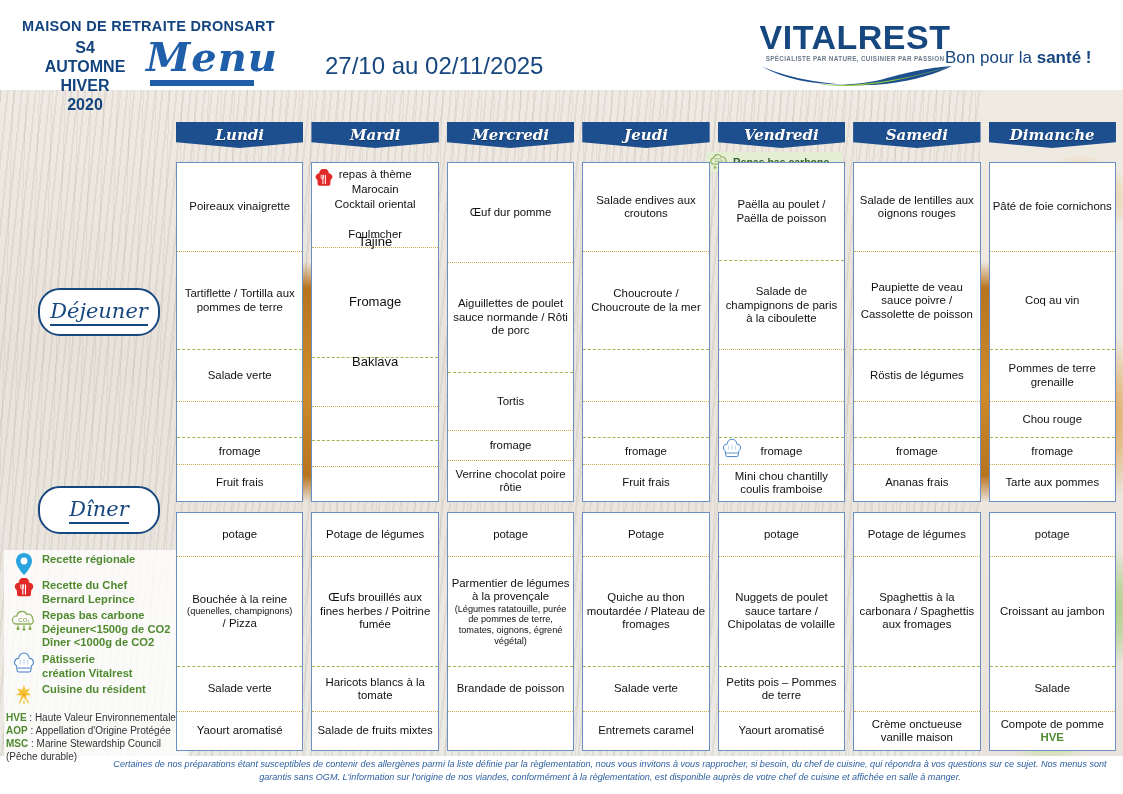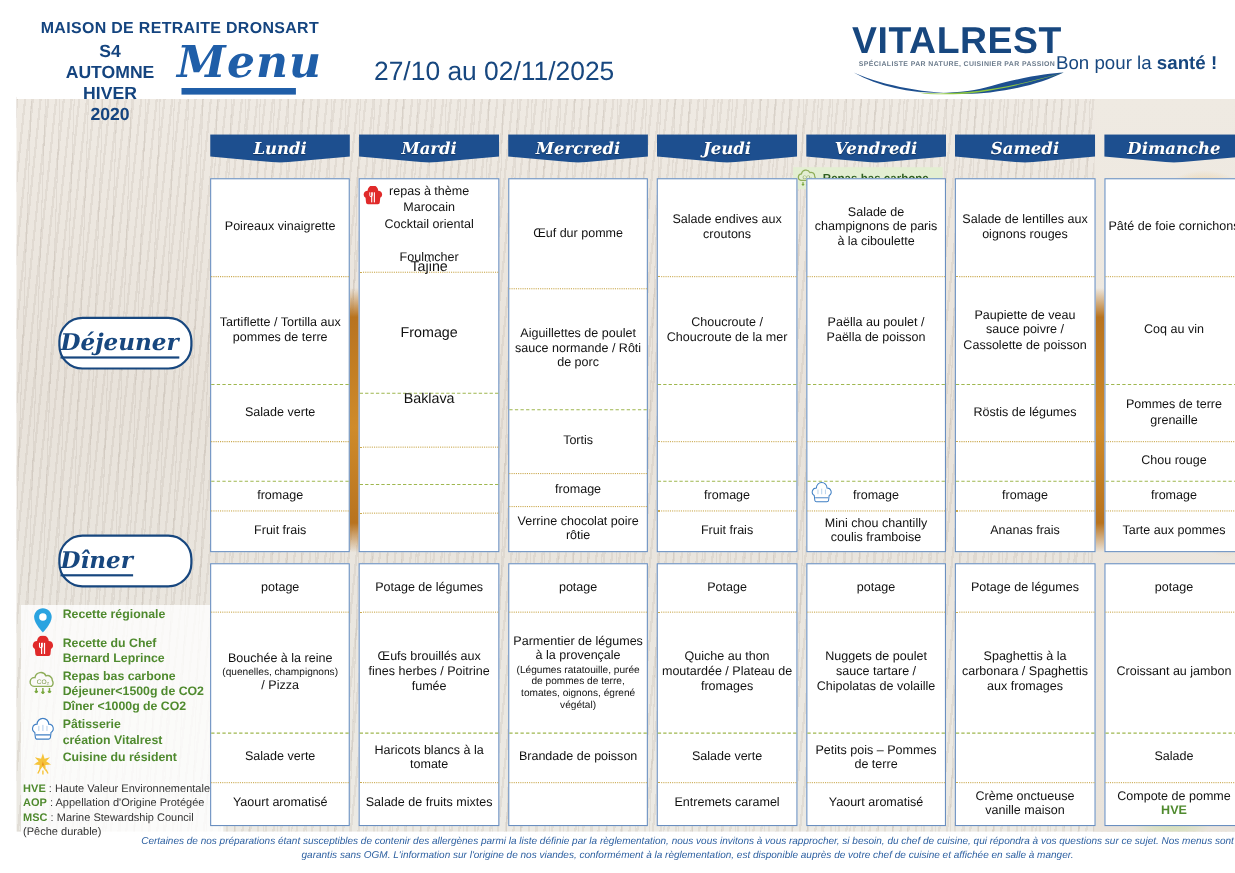--- a/index.html
+++ b/index.html
@@ -1,21 +1,21 @@
 <!DOCTYPE html>
 <html><head>
 <meta charset="utf-8">
 <style>
   html,body{margin:0;padding:0;}
   body{
     width:1123px;height:794px;overflow:hidden;
     font-family:"Liberation Sans","DejaVu Sans",sans-serif;
     background:#ffffff;position:relative;
   }
-  .page{position:absolute;inset:0;margin-left:15px;}
+  .page{position:absolute;inset:0;}
 
   
   .bg-wood{
     position:absolute;left:0;top:88px;width:1123px;height:668px;
     background:
       repeating-linear-gradient(96deg, rgba(150,135,120,.13) 0 2px, rgba(255,255,255,0) 2px 7px),
       repeating-linear-gradient(92deg, rgba(120,105,92,.10) 0 1px, rgba(255,255,255,0) 1px 13px),
       linear-gradient(180deg,#efeae3 0%,#e8e2da 40%,#eceae4 100%);
   }
   .veg-left{
@@ -70,22 +70,22 @@
   .logo{position:absolute;left:755px;top:20px;width:200px;height:60px;text-align:center;}
   .logo-word{color:#17477f;font-size:34px;font-weight:bold;letter-spacing:.5px;line-height:34px;}
   .logo-tag{color:#6b7b8c;font-size:6.3px;font-weight:bold;letter-spacing:.35px;margin-top:1px;}
   .logo-swoosh{position:absolute;left:4px;top:44px;width:195px;height:22px;}
   .tagline{position:absolute;left:945px;top:48px;color:#17477f;font-size:17px;}
   .tagline b{font-weight:bold;}
 
   
   .meal-pill{
     position:absolute;width:118px;height:44px;background:#fff;border:2px solid #17477f;
-    border-radius:22px;display:flex;align-items:center;
-    color:#17477f;font-family:"DejaVu Serif",serif;font-style:italic;font-weight:bold;
+    border-radius:22px;display:flex;align-items:center;justify-content:center;
+    color:#17477f;font-family:"DejaVu Serif",serif;font-style:italic;font-weight:normal;
     font-size:21px;
   }
   .meal-pill span{border-bottom:2px solid #17477f;padding-bottom:1px;}
   #pill-dej{left:38px;top:288px;}
   #pill-din{left:38px;top:486px;}
 
   
   .legend{position:absolute;left:4px;top:550px;width:180px;background:rgba(255,255,255,.80);padding:2px 2px 4px 2px;}
   .legend-row{display:flex;align-items:flex-start;margin-bottom:2px;}
   .legend-ico{width:36px;flex:0 0 36px;display:flex;align-items:center;justify-content:center;}
@@ -359,25 +359,25 @@
             <div></div>
           </div>
           <div class="cell sep-dot" style="height: 30px;">
             <div>fromage</div>
           </div>
           <div class="cell" style="height: 40px;">
             <div>Fruit frais</div>
           </div>
         </div>
         <div class="daycol">
+          <div class="cell sep-dash" style="height: 110px;">
+            <div>Paëlla au poulet / Paëlla de poisson</div>
+          </div>
           <div class="cell sep-dot" style="height: 100px;">
             <div>Salade de champignons de paris à la ciboulette</div>
-          </div>
-          <div class="cell sep-dash" style="height: 110px;">
-            <div>Paëlla au poulet / Paëlla de poisson</div>
           </div>
           <div class="cell sep-dot" style="height: 58px;">
             <div></div>
           </div>
           <div class="cell sep-dash" style="height: 40px;">
             <div></div>
           </div>
           <div class="cell sep-dot" style="height: 30px;">
             <div>fromage</div>
             <div class="cell-icon"><svg width="22" height="22" viewBox="0 0 26 26">

